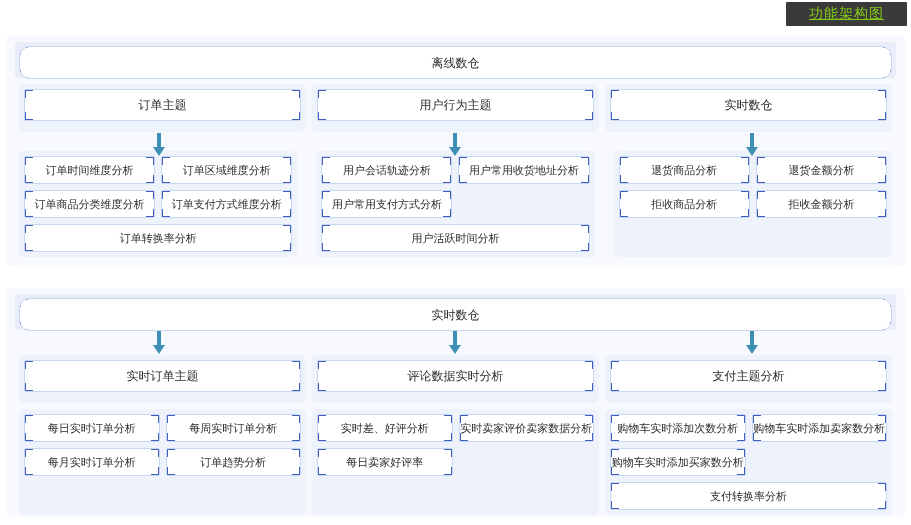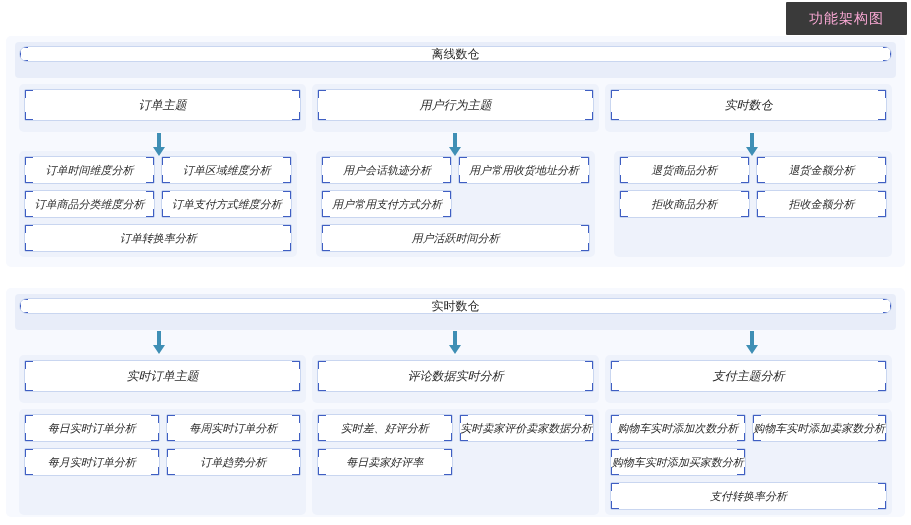--- a/index.html
+++ b/index.html
@@ -17,29 +17,30 @@
     height: 525px;
     background: #ffffff;
   }
 
   
   .title-badge {
     position: absolute;
     top: 2px;
     right: 4px;
     width: 121px;
-    height: 33px;
+    height: 24px;
     background: #3a3a3a;
-    color: #f9a8d4;
+    color: #84cc16;
     font-size: 14px;
     letter-spacing: 1px;
     display: flex;
     align-items: center;
     justify-content: center;
     border-radius: 1px;
+    text-decoration: underline;
   }
 
   
   .section {
     position: absolute;
     left: 6px;
     width: 899px;
     background: #f7f9fe;
     border-radius: 5px;
     padding: 6px 5px 7px 5px;
@@ -49,21 +50,21 @@
 
   
   .root-bar {
     position: relative;
     margin: 0 4px 0 4px;
     height: 36px;
     background: #e8edf9;
     border-radius: 4px;
     padding: 4px;
   }
-  .root-bar .boxframe { height: 16px; border-radius: 11px; }
+  .root-bar .boxframe { height: 33px; border-radius: 11px; }
 
   
   .boxframe {
     position: relative;
     background: #ffffff;
     border: 1px solid #c9d6f0;
     border-radius: 2px;
     display: flex;
     align-items: center;
     justify-content: center;
@@ -102,21 +103,20 @@
     width: 14px;
     height: 23px;
     display: block;
   }
 
   
   .columns {
     display: flex;
     gap: 6px;
     margin: 0 8px;
-    font-style: italic;
   }
   .col {
     flex: 1 1 0;
     background: #eef2fb;
     border-radius: 5px;
     padding: 5px;
   }
   .col-head { height: 32px; margin-bottom: 6px; }
   .col-head .lbl { font-size: 12px; }
 

